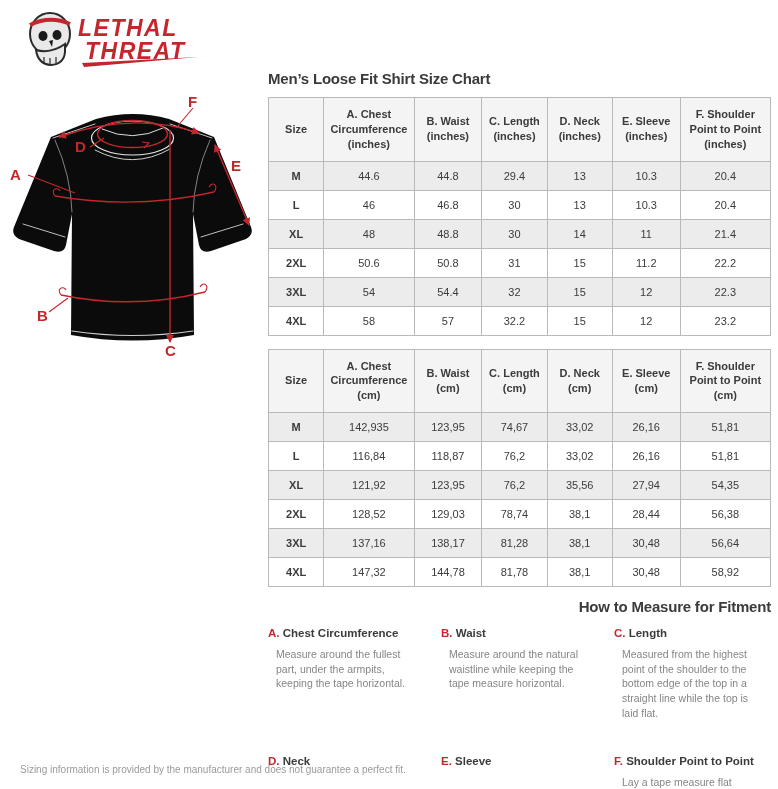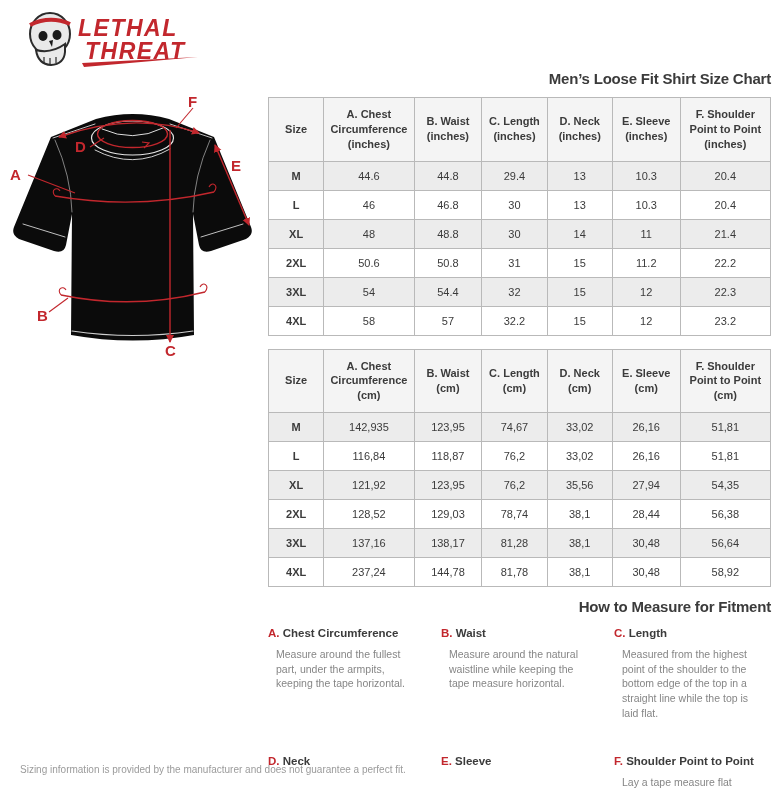--- a/index.html
+++ b/index.html
@@ -13,21 +13,21 @@
   }
   *{box-sizing:border-box;}
   html,body{margin:0;padding:0;background:#fff;}
   body{
     width:778px;height:789px;position:relative;overflow:hidden;
     font-family:"Liberation Sans",sans-serif;color:var(--text-dark);
   }
   .logo{position:absolute;left:24px;top:4px;margin-top:6px;}
   .diagram{position:absolute;left:2px;top:88px;}
   main{position:absolute;left:268px;top:70px;width:503px;}
-  .page-title{font-size:15px;font-weight:bold;margin:0 0 10px 0;color:var(--text-dark);letter-spacing:-0.2px;text-align:right;}
+  .page-title{font-size:15px;font-weight:bold;margin:0 0 10px 0;color:var(--text-dark);letter-spacing:-0.2px;}
   table{width:100%;border-collapse:collapse;table-layout:fixed;}
   .tbl2{margin-top:13px;}
   th,td{border:1px solid var(--border);text-align:center;font-size:11px;color:var(--text-dark);}
   thead th{background:var(--header-bg);font-weight:bold;line-height:1.35;padding:9px 5px;}
   tbody td{padding:8px 4px;background:#fff;}
   tbody tr:nth-child(odd) td{background:var(--stripe-bg);}
   tbody td:first-child{font-weight:bold;}
   .how-to-title{font-size:15px;font-weight:bold;margin:11px 0 12px 0;color:var(--text-dark);letter-spacing:-0.2px;text-align:right;}
   .guide{display:grid;grid-template-columns:repeat(3,1fr);column-gap:16px;row-gap:26px;}
   .guide-item h3{margin:0 0 3px 0;font-size:11.5px;color:var(--text-dark);font-weight:bold;}
@@ -288,21 +288,21 @@
           <td>3XL</td>
           <td>137,16</td>
           <td>138,17</td>
           <td>81,28</td>
           <td>38,1</td>
           <td>30,48</td>
           <td>56,64</td>
         </tr>
         <tr>
           <td>4XL</td>
-          <td>237,24</td>
+          <td>147,32</td>
           <td>144,78</td>
           <td>81,78</td>
           <td>38,1</td>
           <td>30,48</td>
           <td>58,92</td>
         </tr>
       </tbody>
     </table>
   <h2 class="how-to-title">How to Measure for Fitment</h2>
   <div class="guide">

